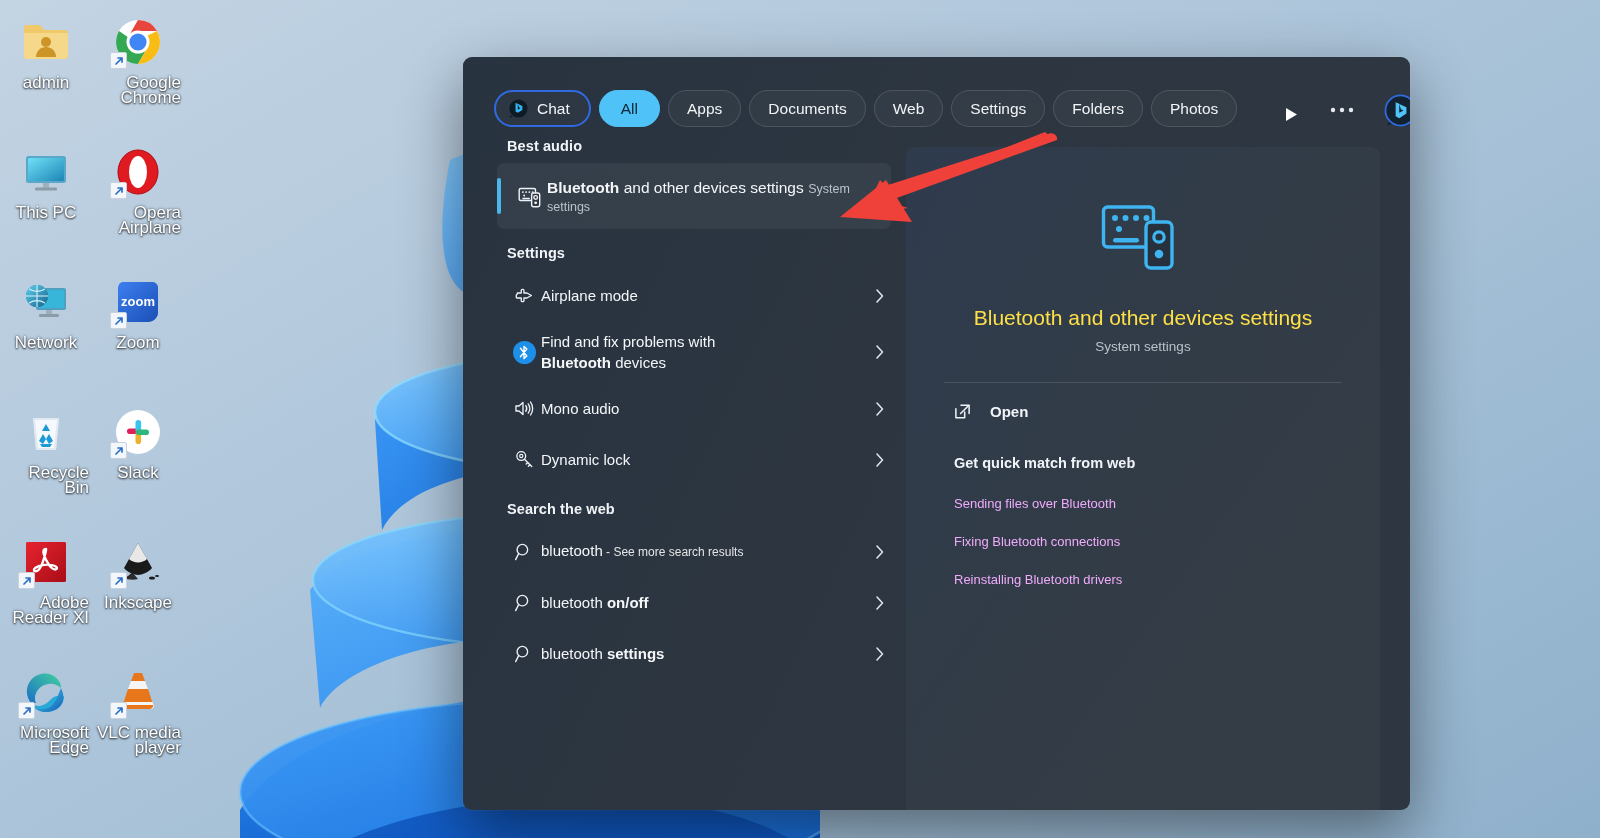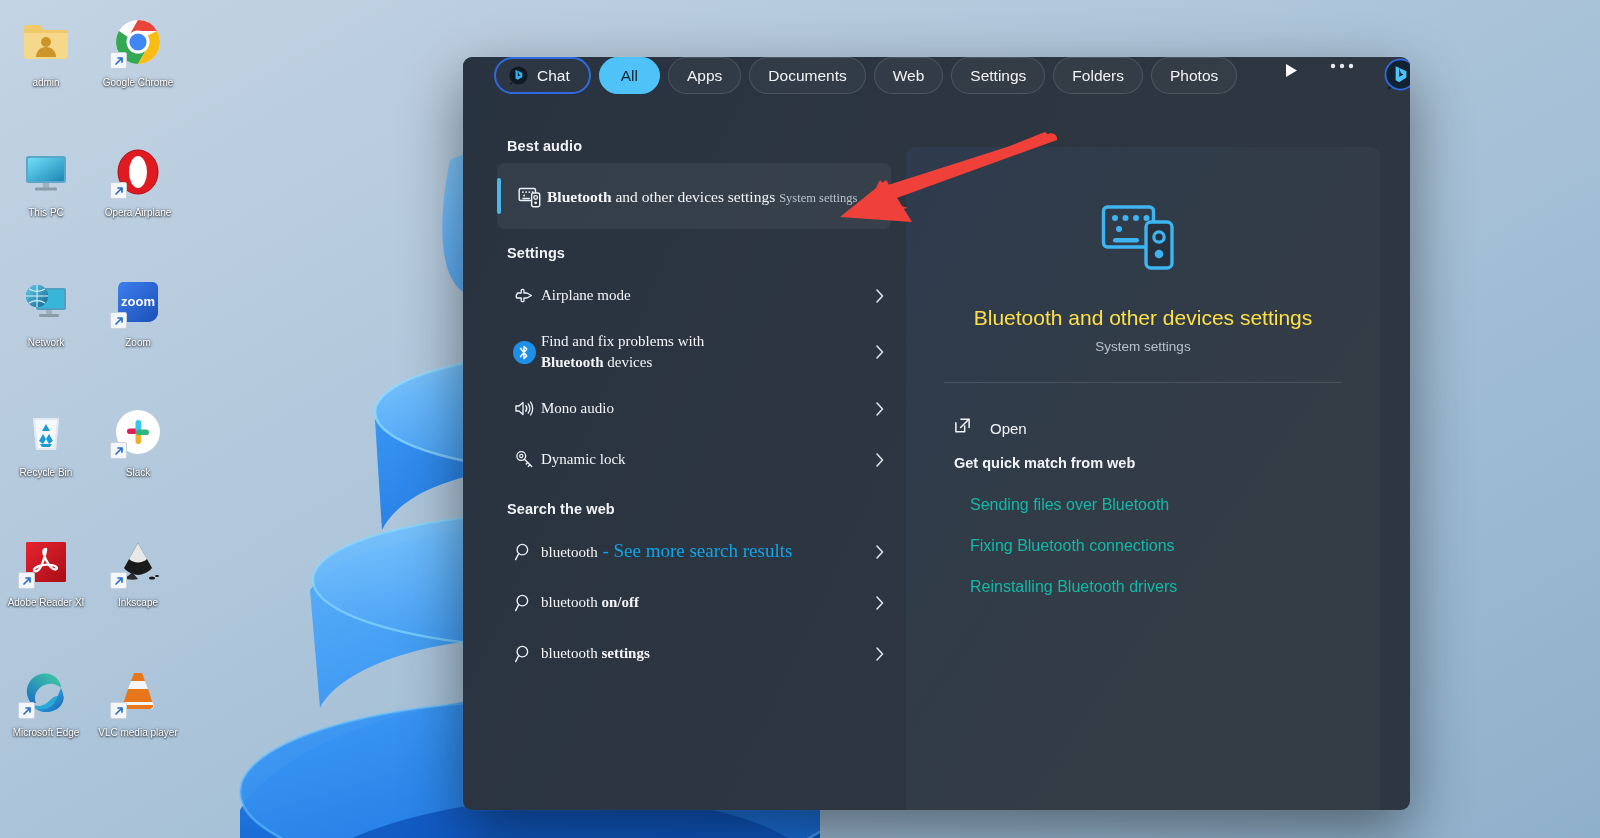--- a/index.html
+++ b/index.html
@@ -36,22 +36,22 @@
     width: 92px; display: flex; flex-direction: column;
     align-items: center; justify-content: flex-start;
     padding-top: 6px;
   }
   .desk-icon .glyph {
     width: 52px; height: 52px; position: relative;
     display: flex; align-items: center; justify-content: center;
   }
   .desk-icon .label {
     margin-top: 7px;
-    font-size: 10px; line-height: 15px;
-    color: #ffffff; text-align: left;
+    font-size: 17px; line-height: 15px;
+    color: #ffffff; text-align: right;
     text-shadow: 0 1px 2px rgba(0,0,0,.75), 0 0 3px rgba(0,0,0,.6);
     max-width: 86px; word-wrap: break-word;
   }
   .shortcut-badge {
     position: absolute; left: -2px; bottom: -1px;
     width: 17px; height: 17px;
     background: #f3f6fa; border: 1px solid #c9d3de;
     border-radius: 2px;
     display: flex; align-items: center; justify-content: center;
     font-size: 12px; color: #2a6fc9; line-height: 1;
@@ -72,21 +72,21 @@
   #search-panel::before {
     content:""; position:absolute; inset:0;
     background: linear-gradient(115deg, rgba(36,48,64,.55) 0%, rgba(40,50,62,.25) 45%, rgba(46,55,65,0) 75%);
     pointer-events:none;
   }
 
   
   #tab-row {
     position: relative;
     height: 70px; flex: 0 0 70px;
-    display: flex; align-items: flex-start;
+    display: flex; align-items: flex-end;
     padding: 0 28px 0 31px;
     gap: 8px;
   }
   .pill {
     height: 37px; padding: 0 18px;
     border-radius: 19px;
     display: flex; align-items: center; gap: 8px;
     font-size: 15.5px; color: #f2f4f6;
     border: 1px solid rgba(255,255,255,.13);
     background: rgba(255,255,255,.035);
@@ -139,21 +139,20 @@
   #results .section-header.first { padding-top: 11px; }
 
   .result-row {
     position: relative;
     display: flex; align-items: center;
     height: 51px;
     margin: 0 18px 0 34px;
     padding-left: 10px;
     border-radius: 6px;
     cursor: pointer;
-    font-family: Liberation Serif, serif;
   }
   .result-row .r-icon {
     width: 34px; flex: 0 0 34px;
     display: flex; align-items: center; justify-content: center;
     color: #eef2f6;
   }
   .result-row .r-text { flex: 1 1 auto; min-width: 0; }
   .result-row .r-title {
     font-size: 15px; color: #f4f6f8; line-height: 19px;
   }
@@ -179,21 +178,21 @@
     width: 3.5px; height: 36px; border-radius: 2px;
     background: #4cb7e8;
   }
   #best-match-row .r-title { font-size: 15.5px; }
 
   .result-row.tall { height: 62px; }
   .result-row.tall .r-title { line-height: 21px; }
 
   b.q { font-weight: bold; }
   span.normal { font-weight: normal; }
-  .see-more { color: #0ea5e9; font-size: 19px; font-weight: normal; }
+  .see-more { color: #e5e5e5; font-size: 12px; font-weight: normal; }
 
   
   .bt-badge {
     width: 23px; height: 23px; border-radius: 50%;
     background: #1d8fe8;
     display: flex; align-items: center; justify-content: center;
   }
   .bt-badge svg { width: 12px; height: 15px; }
 
   
@@ -219,31 +218,31 @@
   }
   #preview-sub {
     margin-top: 8px; font-size: 13.5px; color: #b8c2cb;
   }
   #preview-divider {
     margin: 28px 4px 0; height: 1px;
     background: rgba(255,255,255,.12);
   }
   #preview-actions { text-align: left; padding: 20px 4px 0 14px; }
   .open-row {
-    display: flex; align-items: flex-end; gap: 19px;
-    height: 34px; cursor: pointer;
+    display: flex; align-items: flex-start; gap: 19px;
+    height: 34px; cursor: pointer; font-weight: bold;
   }
   .open-row svg { width: 17px; height: 17px; }
   .open-row span { font-size: 15px; color: #f1f4f7; }
   #quick-help-title {
     margin: 18px 0 0 0; font-size: 14.5px; font-weight: bold; color: #f1f4f7;
   }
   .help-link {
     display: block; margin-top: 23px;
-    font-size: 16px; color: #14b8a6; cursor: pointer; margin-left: 16px;
+    font-size: 13px; color: #f0abfc; cursor: pointer;
   }
   .help-link:first-of-type { margin-top: 25px; }
 
   
   #annotation-arrow {
     position: absolute; left: 820px; top: 130px;
     width: 240px; height: 105px;
     pointer-events: none;
   }
 </style>

